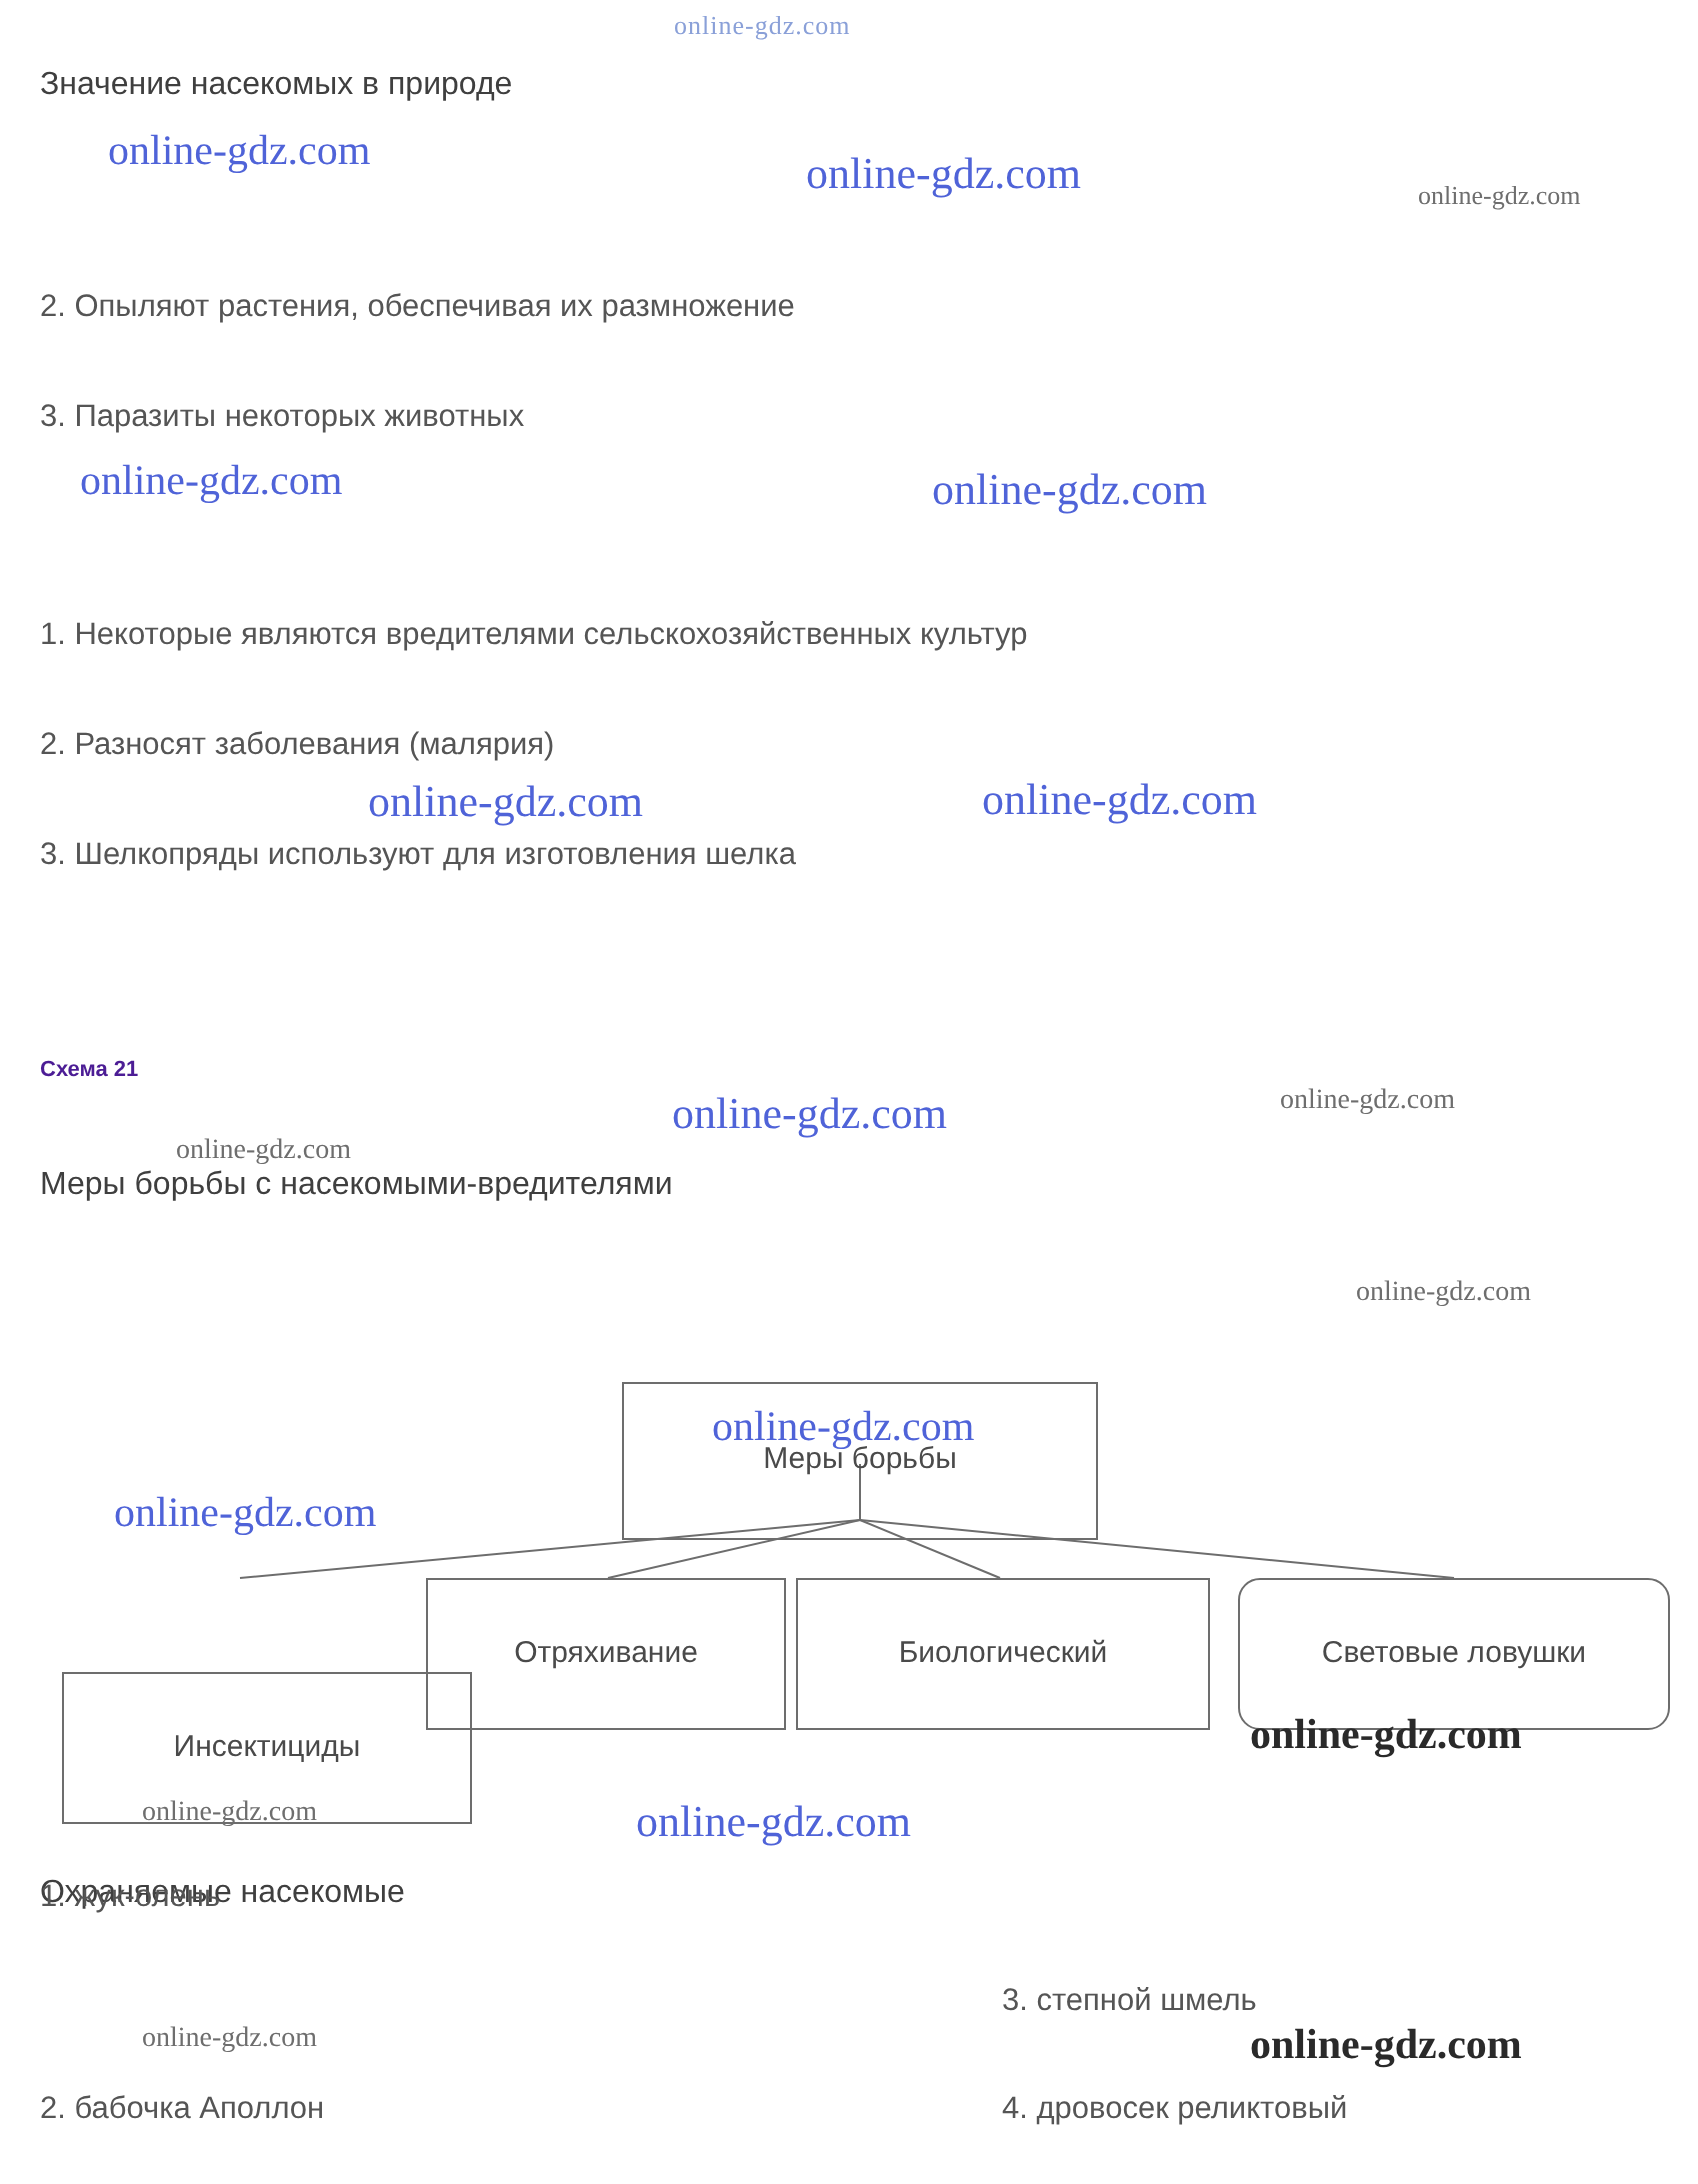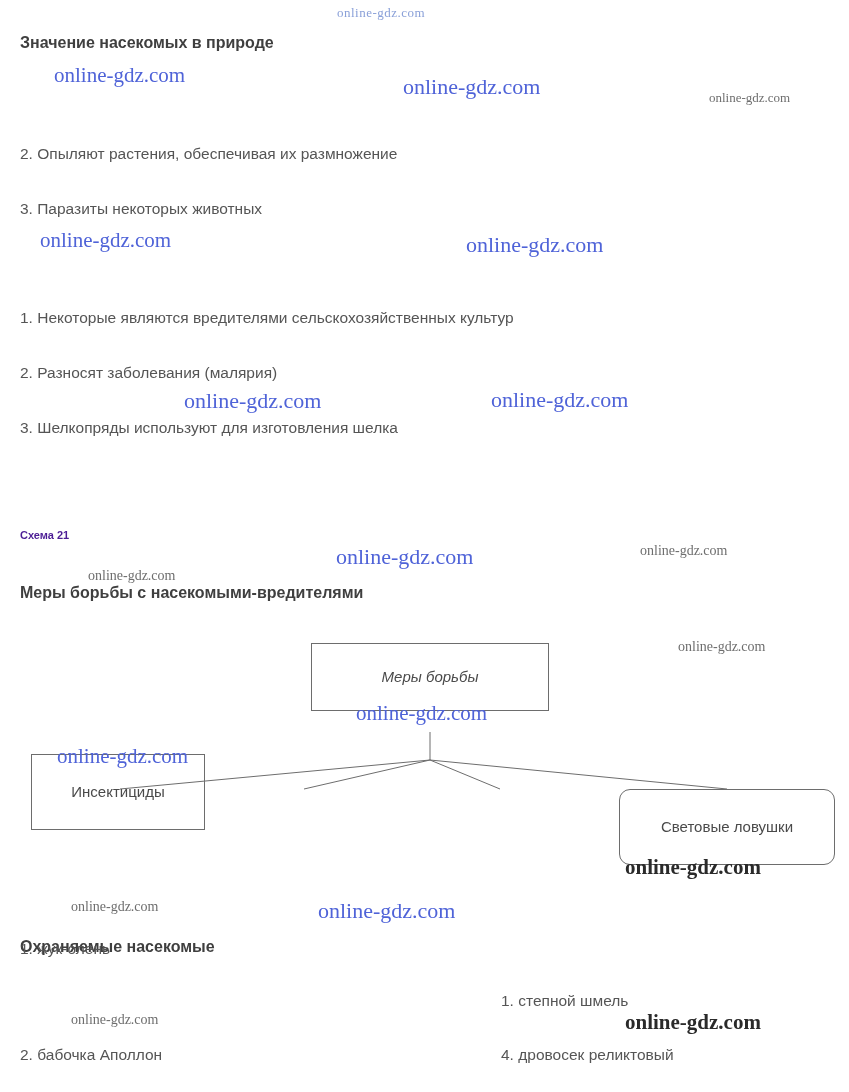--- a/index.html
+++ b/index.html
@@ -16,21 +16,21 @@
     overflow: hidden;
   }
   .page {
     position: relative;
     width: 849px;
     height: 1092px;
   }
   .abs { position: absolute; }
 
   .heading {
-    font-weight: bold;
+    font-weight: normal;
     font-size: 16px;
     color: #3f3f3f;
     white-space: nowrap;
   }
   .line {
     font-size: 15.5px;
     color: #555555;
     white-space: nowrap;
   }
   .scheme-label {
@@ -111,40 +111,46 @@
   <div class="abs heading" style="left:20px; top:584px;">Меры борьбы с насекомыми-вредителями</div>
 
   <svg class="connectors">
     <line x1="430" y1="732" x2="430" y2="760" stroke="#6d6d6d" stroke-width="1"></line>
     <line x1="430" y1="760" x2="120" y2="789" stroke="#6d6d6d" stroke-width="1"></line>
     <line x1="430" y1="760" x2="304" y2="789" stroke="#6d6d6d" stroke-width="1"></line>
     <line x1="430" y1="760" x2="500" y2="789" stroke="#6d6d6d" stroke-width="1"></line>
     <line x1="430" y1="760" x2="727" y2="789" stroke="#6d6d6d" stroke-width="1"></line>
   </svg>
 
-  <div class="box" style="left:311px; top:643px; width:238px; height:68px;font-style:italic;">
+  <div class="box" style="left:311px; top:691px; width:238px; height:79px;">
     <span>Меры борьбы</span>
   </div>
 
-  <div class="box" style="left:31px; top:754px; width:174px; height:76px;">
+  <div class="box" style="left:31px; top:836px; width:205px; height:76px;">
     <span>Инсектициды</span>
   </div>
 
+  <div class="box" style="left:213px; top:789px; width:180px; height:76px;">
+    <span>Отряхивание</span>
+  </div>
 
+  <div class="box" style="left:398px; top:789px; width:207px; height:76px;">
+    <span>Биологический</span>
+  </div>
 
   <div class="box" style="left:619px; top:789px; width:216px; height:76px;border-radius:11px;">
     <span>Световые ловушки</span>
   </div>
 
   <div class="abs heading" style="left:20px; top:938px;">Охраняемые насекомые</div>
 
   <div class="abs line" style="left:20px; top:940px;">1. жук-олень</div>
   <div class="abs line" style="left:20px; top:1046px;">2. бабочка Аполлон</div>
 
-  <div class="abs line" style="left:501px; top:992px;">1. степной шмель</div>
+  <div class="abs line" style="left:501px; top:992px;">3. степной шмель</div>
   <div class="abs line" style="left:501px; top:1046px;">4. дровосек реликтовый</div>
 
   <div class="abs wm" style="left:54px; top:63px; font-size:21px;">online-gdz.com</div>
   <div class="abs wm" style="left:403px; top:74px; font-size:22px;">online-gdz.com</div>
   <div class="abs wm-gray" style="left:709px; top:90px; font-size:13px;">online-gdz.com</div>
   <div class="abs wm" style="left:40px; top:228px; font-size:21px;">online-gdz.com</div>
   <div class="abs wm" style="left:466px; top:232px; font-size:22px;">online-gdz.com</div>
   <div class="abs wm" style="left:184px; top:388px; font-size:22px;">online-gdz.com</div>
   <div class="abs wm" style="left:491px; top:387px; font-size:22px;">online-gdz.com</div>
   <div class="abs wm" style="left:336px; top:544px; font-size:22px;">online-gdz.com</div>

